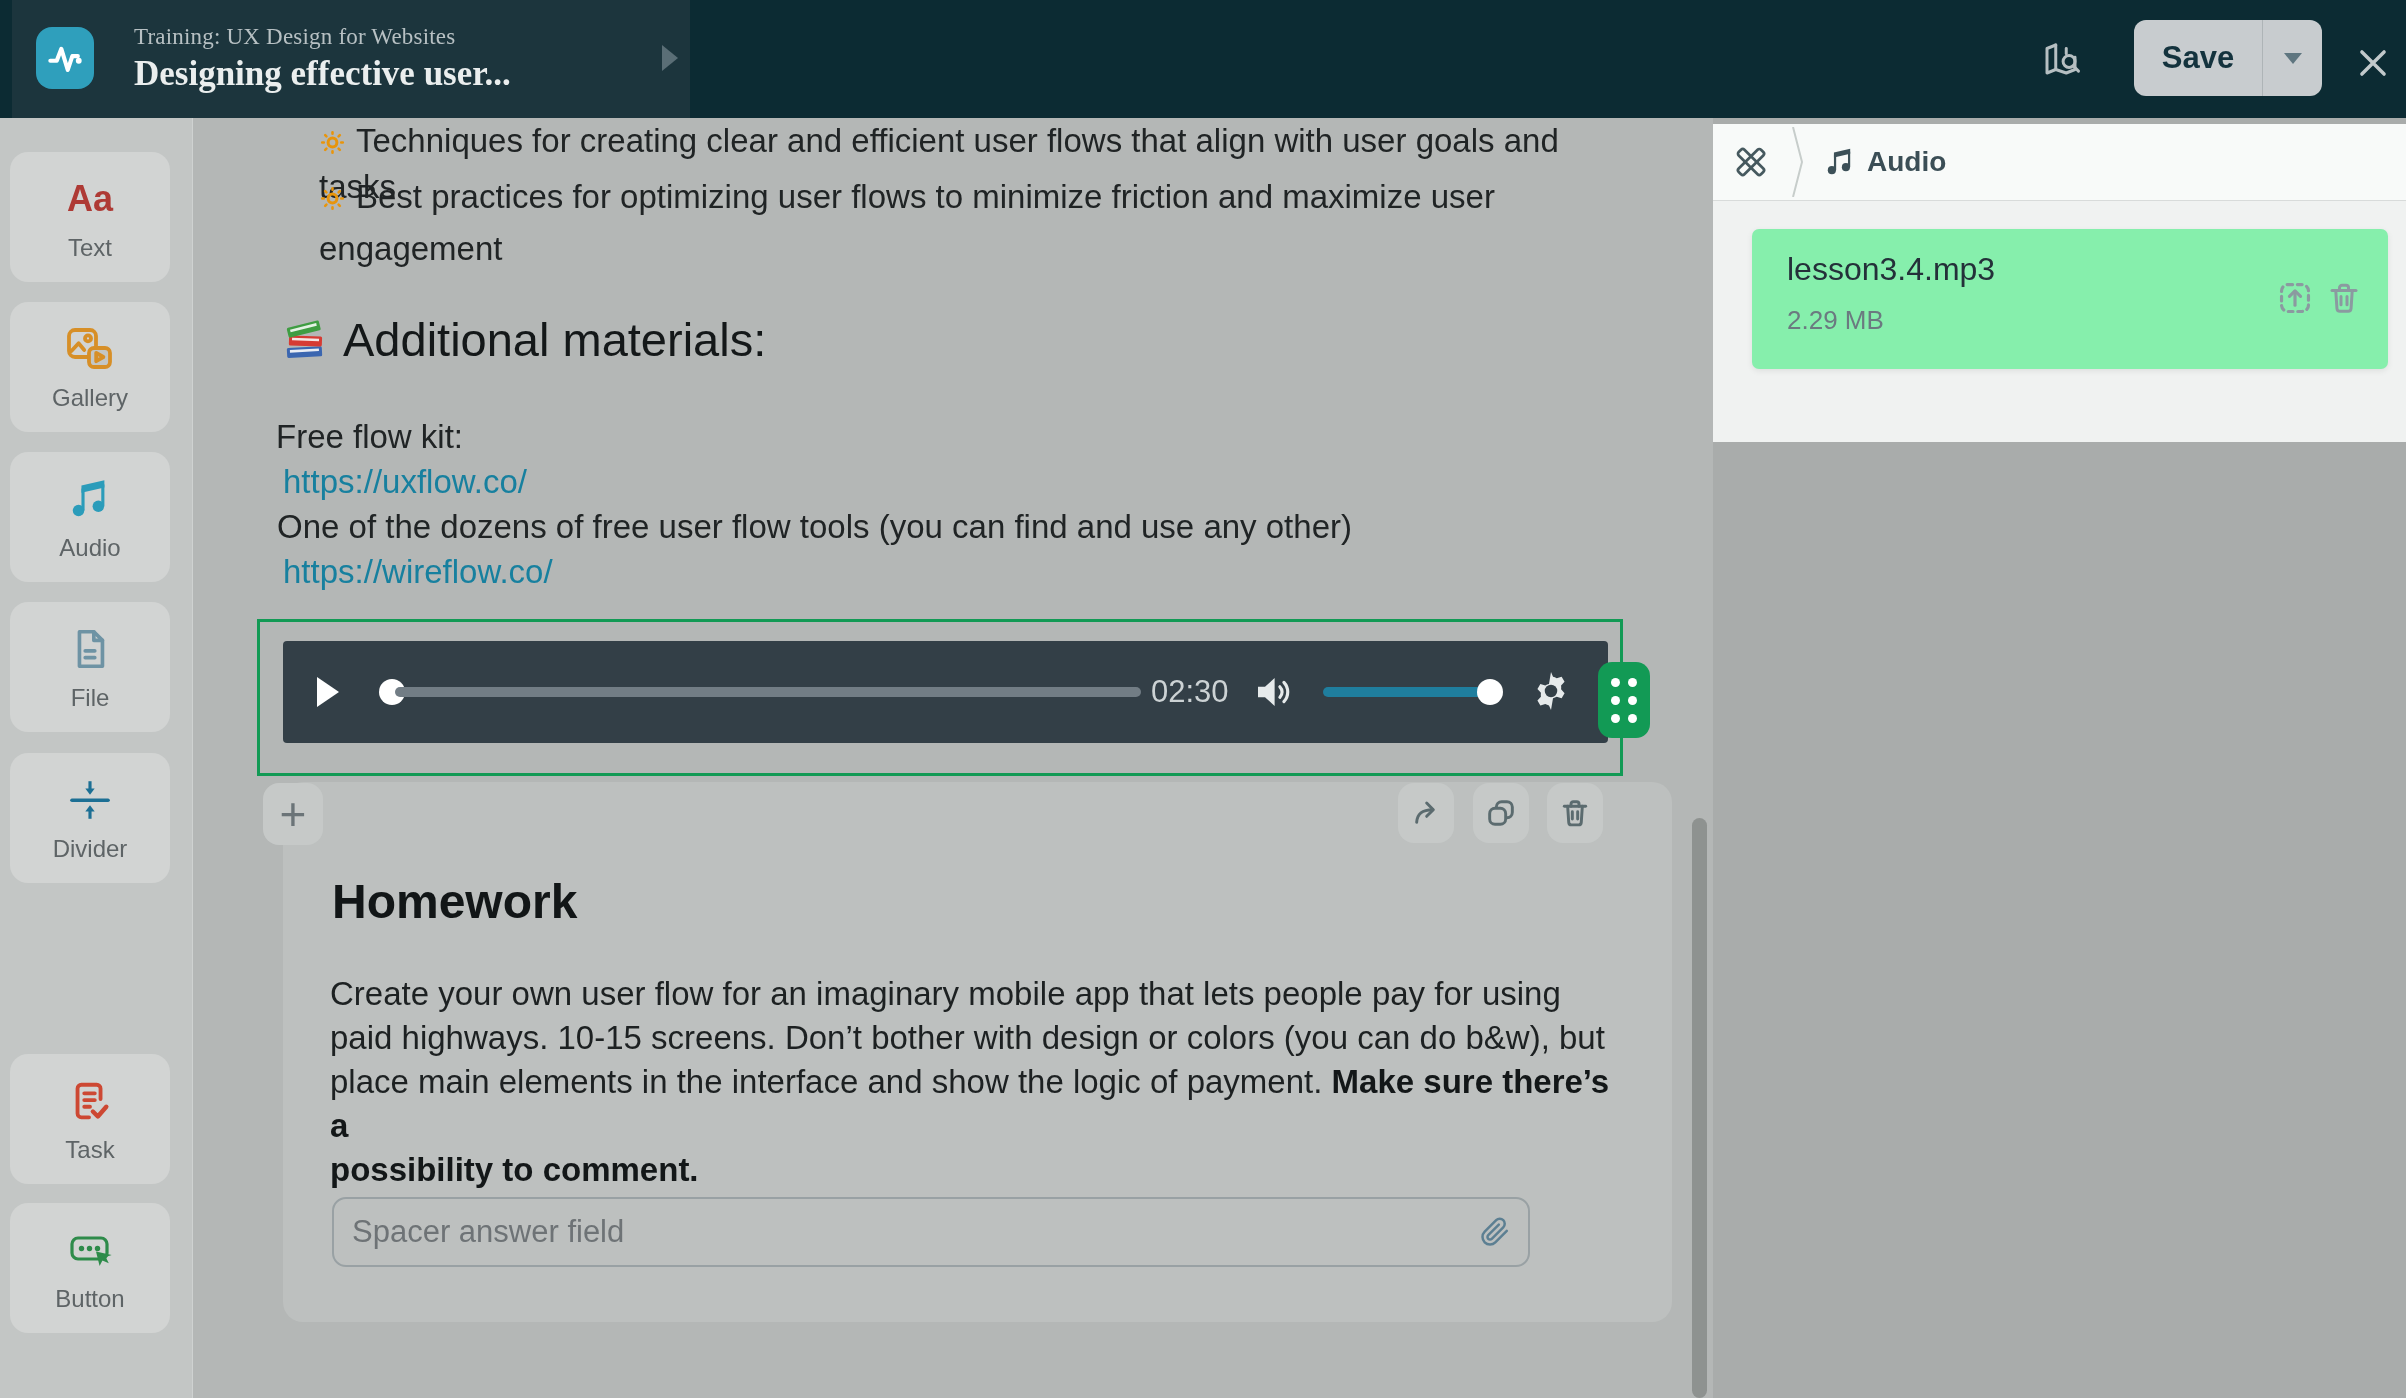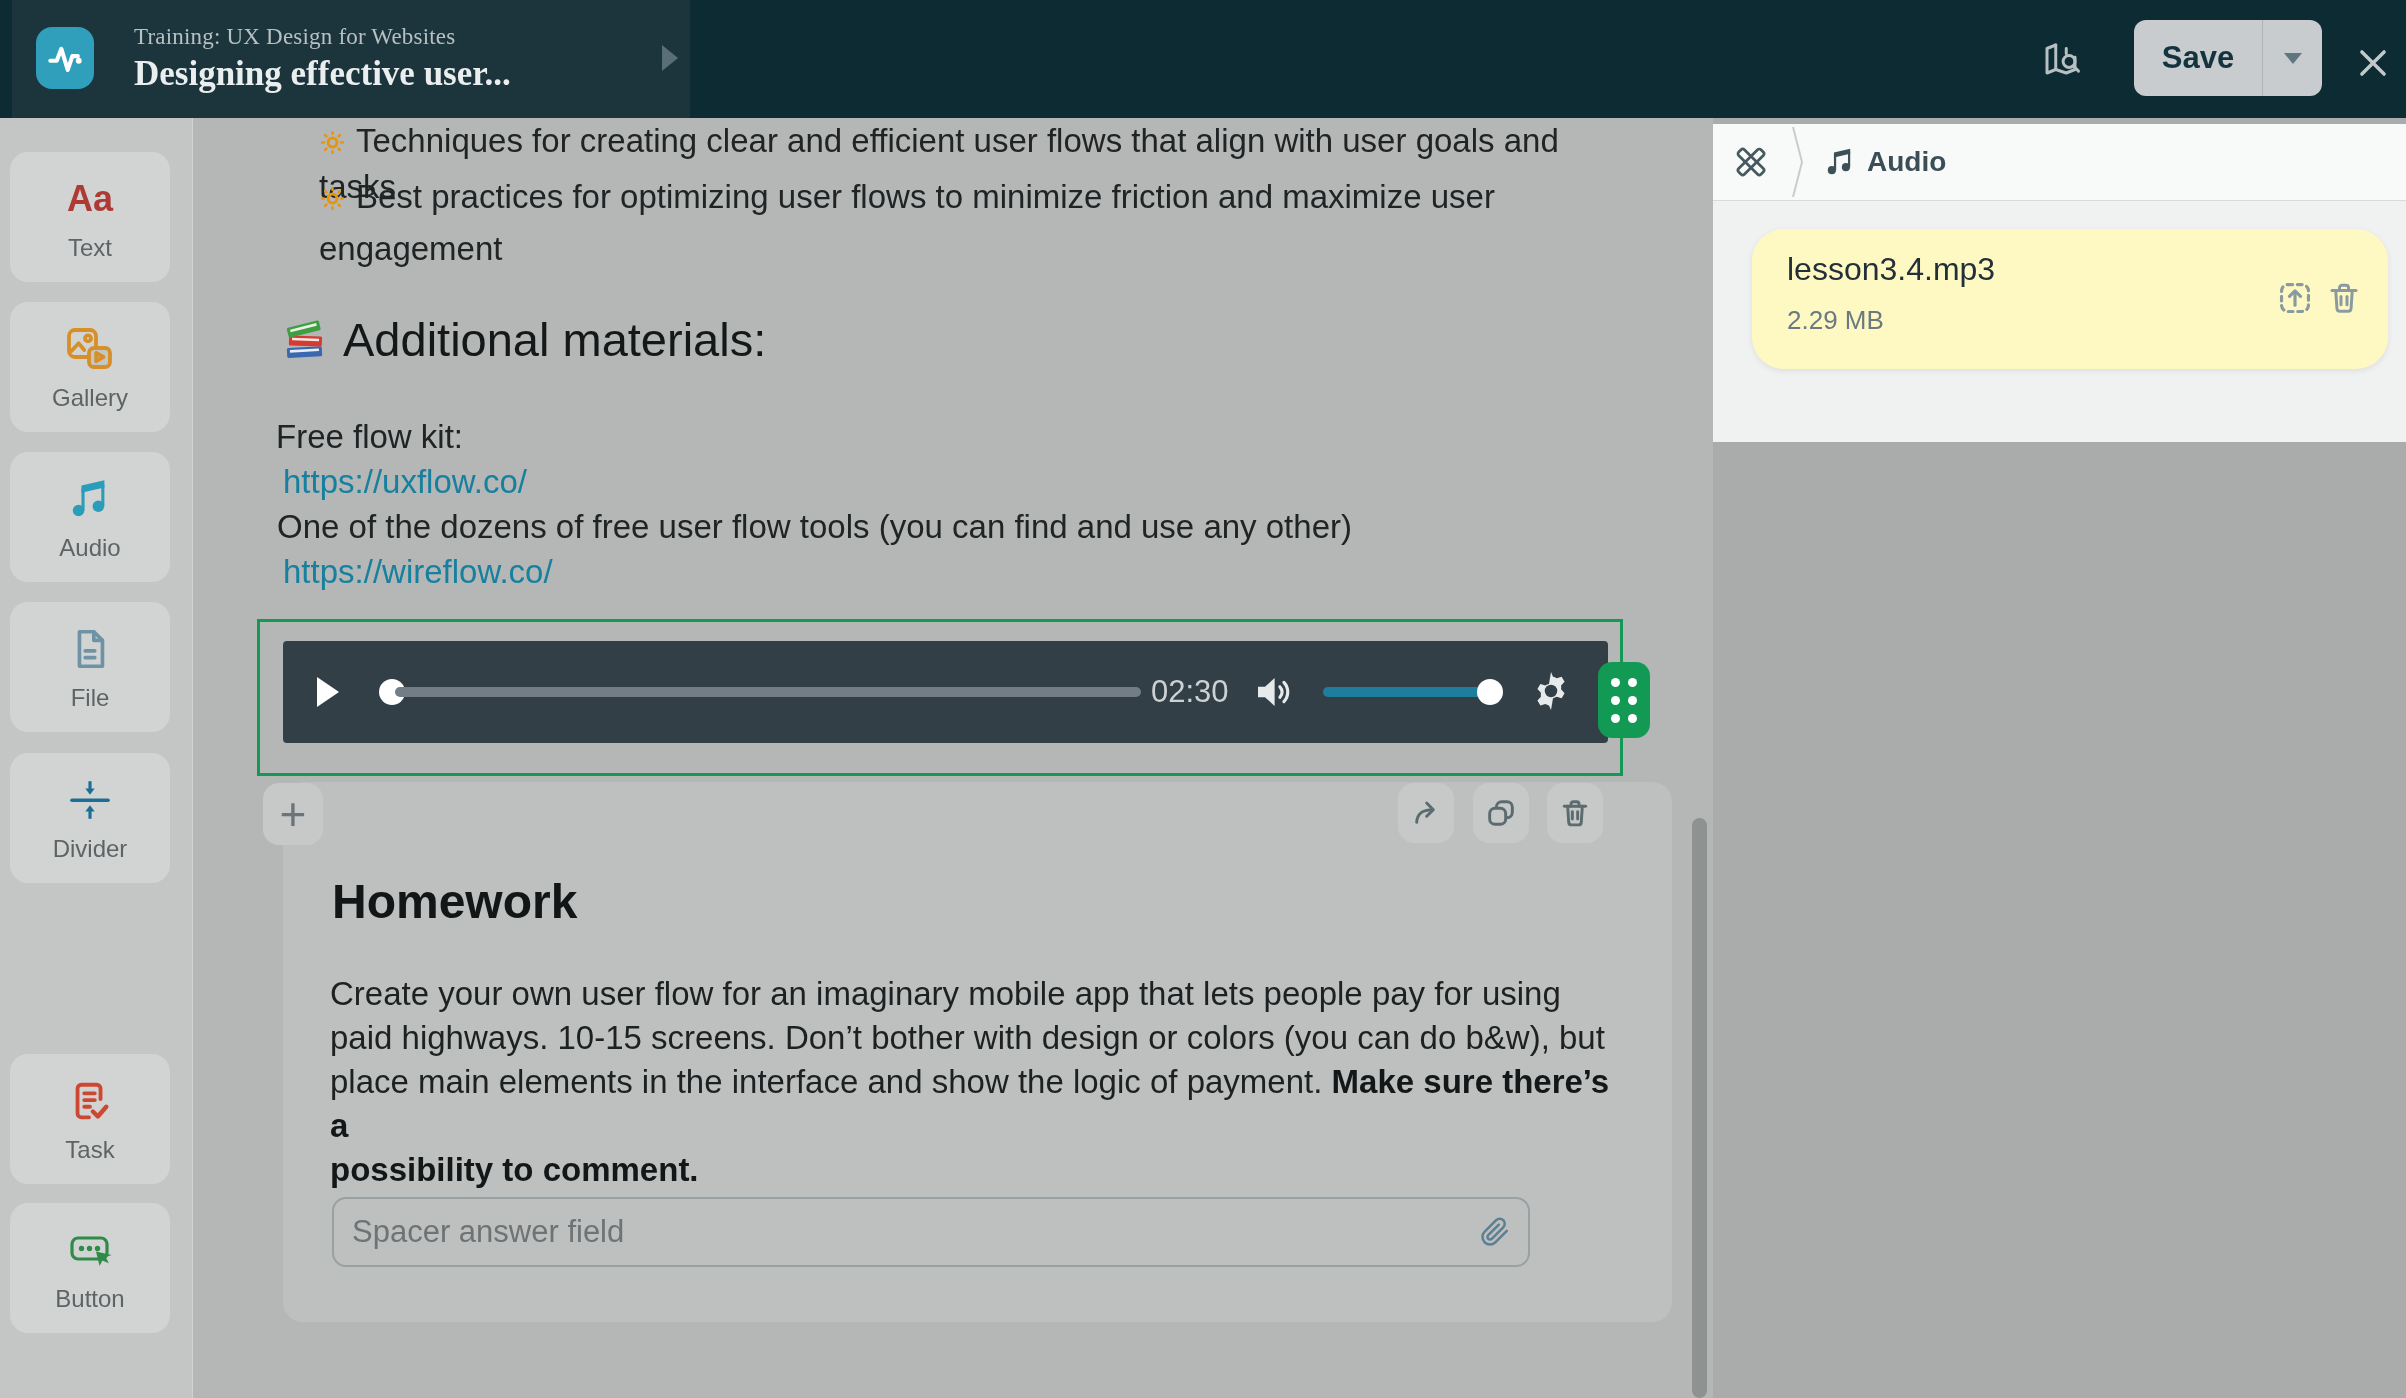--- a/index.html
+++ b/index.html
@@ -70,21 +70,21 @@
   .ans-ph{flex:1;font-size:31px;color:#6e7376;}
 
   .scroll-thumb{left:1692px;top:818px;width:15px;height:580px;border-radius:8px;background:#8e9290;cursor:pointer;}
 
   
   .r-backdrop{left:1713px;top:118px;width:693px;height:1280px;background:#a9acab;}
   .panel{left:1713px;top:124px;width:693px;}
   .panel-head{position:relative;height:76px;background:#f8faf9;border-bottom:1px solid #d8dbda;}
   .panel-body{position:relative;height:241px;background:#f0f2f1;}
   .panel-title{position:absolute;left:154px;top:22px;font-size:28px;font-weight:600;color:#3b4e56;}
-  .file-card{left:39px;top:28px;width:636px;height:140px;border-radius:32px;background:#fef9c3;
+  .file-card{left:39px;top:28px;width:636px;height:140px;border-radius:7px;background:#86efac;
     box-shadow:0 2px 6px rgba(0,0,0,.08);}
   .file-name{left:35px;top:22px;font-size:32px;color:#243039;}
   .file-size{left:35px;top:76px;font-size:26px;color:#6b7a80;}
   svg{display:block;}
 </style>
 </head>
 <body>
 
 <div class="stage">
 

